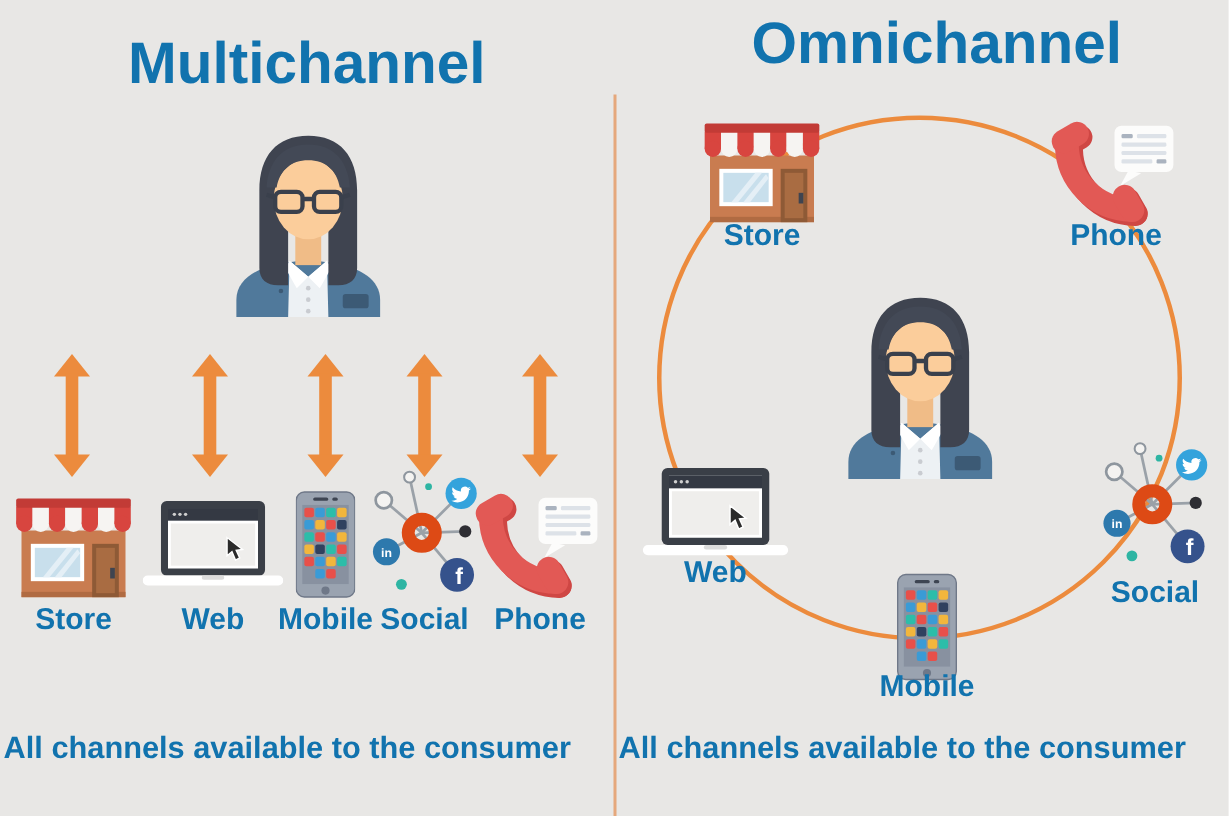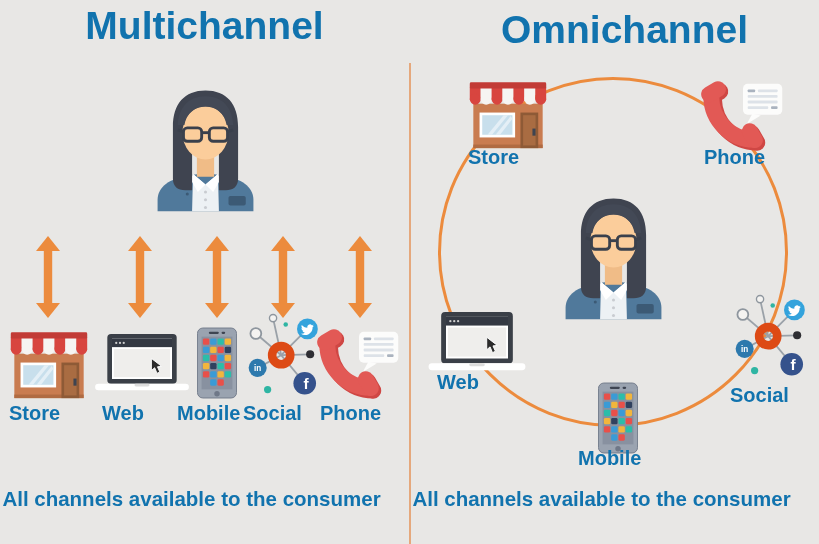--- a/index.html
+++ b/index.html
@@ -1,20 +1,20 @@
 <!DOCTYPE html>
 <html><head>
 <meta charset="utf-8">
 <style>
   html,body{margin:0;padding:0;}
   body{font-family:"Liberation Sans", sans-serif;}
   #canvas{position:relative;width:819px;height:544px;background:#e8e7e5;overflow:hidden;}
   .abs{position:absolute;}
   .panel-title{width:409px;text-align:center;font-size:39px;font-weight:bold;color:#1173ae;letter-spacing:0px;}
-  .chan-label{font-size:20px;font-weight:bold;color:#1173ae;}
+  .chan-label{text-align:center;font-size:20px;font-weight:bold;color:#1173ae;}
   .caption{width:383px;text-align:center;font-size:20.5px;font-weight:bold;color:#1173ae;line-height:24px;}
   .divider{width:2px;background:#e5a87c;}
   .conn-circle{border:3px solid #ec8b3d;border-radius:50%;box-sizing:border-box;}
   svg{display:block;}
 </style>
 </head>
 <body>
 
 <svg width="0" height="0" style="position:absolute">
   <defs>
@@ -158,21 +158,21 @@
     <symbol id="sym-arrow" viewBox="0 0 26 82">
       <polygon points="13,0 25,15 1,15" fill="#ec8b3d"></polygon>
       <rect x="8.8" y="13" width="8.4" height="56" fill="#ec8b3d"></rect>
       <polygon points="13,82 1,67 25,67" fill="#ec8b3d"></polygon>
     </symbol>
   </defs>
 </svg>
 
 <div id="canvas">
 
-  <div class="abs panel-title" style="left:0;top:4px">Multichannel</div>
+  <div class="abs panel-title" style="left:0;top:21px">Multichannel</div>
 
   <svg class="abs" style="left:148px;top:84px" width="115" height="128">
       <use href="#sym-person"></use>
     </svg>
 
   <svg class="abs" style="left:35px;top:236px" width="26" height="82">
       <use href="#sym-arrow"></use>
     </svg>
   <svg class="abs" style="left:127px;top:236px" width="26" height="82">
       <use href="#sym-arrow"></use>

